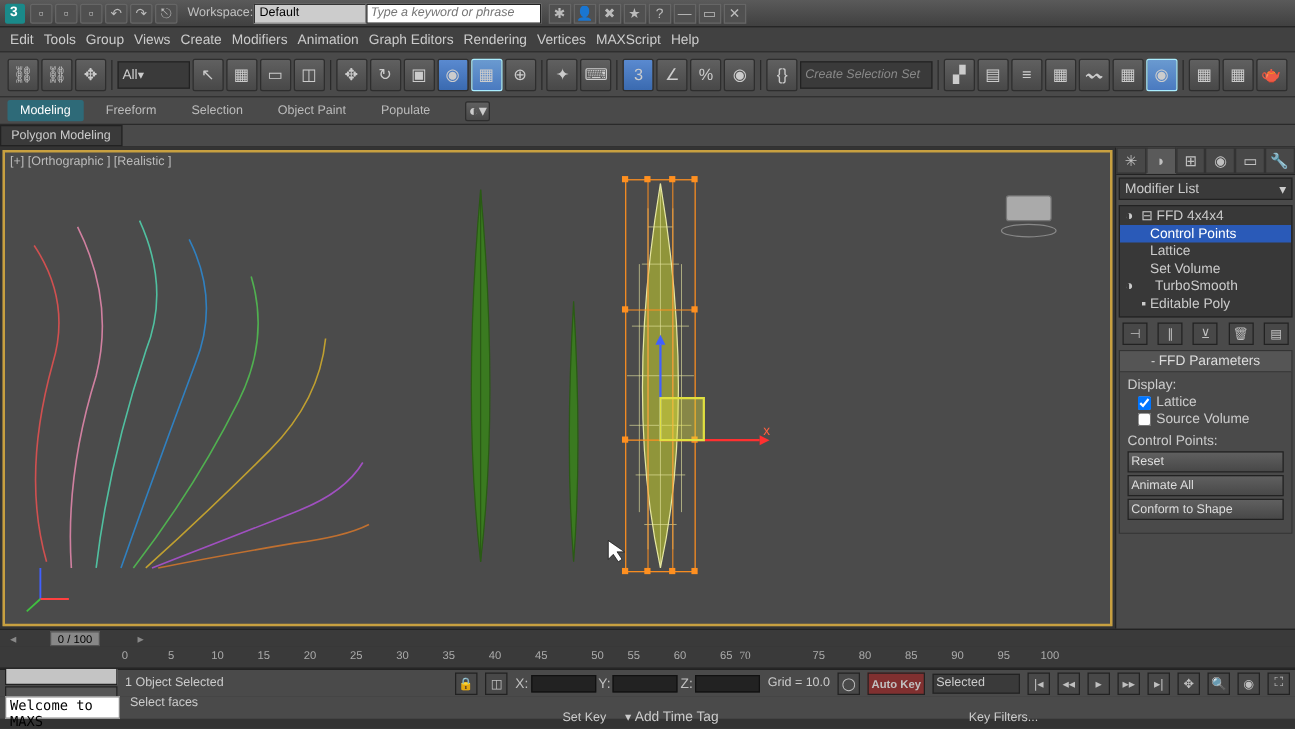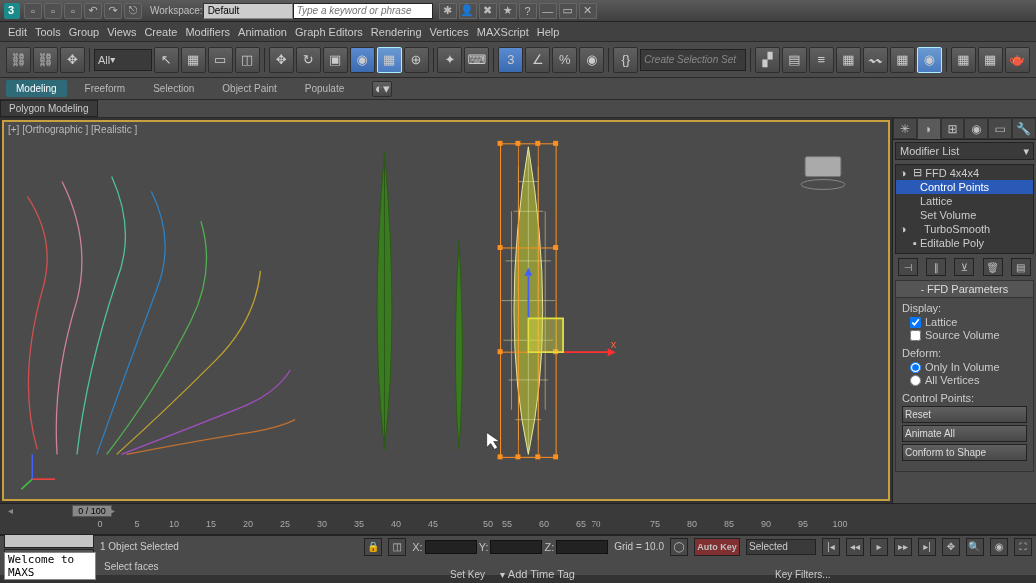--- a/index.html
+++ b/index.html
@@ -62,37 +62,37 @@
 .rollout .rh { background: #555; text-align: center; color: #ddd; font-size: 10px; padding: 2px; border-bottom: 1px solid #333; }
 .rollout .rb { background: #4a4a4a; padding: 4px 6px; font-size: 10px; color: #ccc; }
 .rb .grp { margin-bottom: 6px; }
 .rb .grp-label { color: #ccc; margin-bottom: 2px; }
 .rb label { display: flex; align-items: center; gap: 4px; margin: 1px 0; padding-left: 8px; }
 .rb input[type=checkbox], .rb input[type=radio] { width: 11px; height: 11px; }
 .rb .btn { display: block; width: 100%; background: linear-gradient(#606060, #484848); border: 1px solid #222; color: #ddd; padding: 2px; margin: 2px 0; cursor: pointer; font-size: 10px; text-align: left; }
 
 
 .timeline { height: 14px; background: #3a3a3a; border-top: 1px solid #222; display: flex; align-items: center; position: relative; }
-.timeline .slider { position: absolute; left: 40px; width: 40px; height: 12px; background: #888; border: 1px solid #555; color: #000; font-size: 9px; text-align: center; margin-left: 32px; }
+.timeline .slider { position: absolute; left: 40px; width: 40px; height: 12px; background: #888; border: 1px solid #555; color: #000; font-size: 9px; text-align: center; }
 .timeline .arrow { position: absolute; font-size: 10px; color: #888; }
 .timeruler { height: 18px; background: #3a3a3a; display: flex; align-items: flex-start; position: relative; border-bottom: 1px solid #222; padding-left: 100px; }
 .timeruler .tick { position: absolute; top: 2px; font-size: 9px; color: #aaa; transform: translateX(-50%); }
 
 
 .status { height: 22px; background: #4a4a4a; display: flex; align-items: center; gap: 6px; padding: 0 4px; border-top: 1px solid #222; }
 .status .box { background: #c4c4c4; border: 1px solid #222; width: 90px; height: 14px; }
 .status .minibar { width: 90px; height: 10px; background: #555; border: 1px solid #222; }
 .status .txt { font-size: 10px; color: #ccc; }
 .status .coord { display: flex; align-items: center; gap: 2px; font-size: 10px; }
 .status .coord input { width: 52px; height: 14px; background: #222; border: 1px solid #111; color: #ccc; font-size: 10px; padding: 0 2px; }
 .status .sbtn { width: 18px; height: 18px; background: #484848; border: 1px solid #222; display: flex; align-items: center; justify-content: center; font-size: 10px; cursor: pointer; }
 .status .sbtn.red { background: #803030; }
 .status .seldrop { width: 70px; height: 16px; background: #3a3a3a; border: 1px solid #222; font-size: 10px; color: #ccc; padding: 0 2px; display: flex; align-items: center; }
 
-.status2 { height: 18px; background: #4a4a4a; display: flex; align-items: center; gap: 8px; padding: 0 4px; }
+.status2 { height: 18px; background: #4a4a4a; display: flex; gap: 8px; padding: 0 4px; }
 .status2 .welcome { background: #fff; color: #000; font-family: monospace; font-size: 11px; padding: 0 3px; border: 1px solid #888; width: 92px; }
 .status2 .txt { font-size: 10px; color: #ccc; }
 </style>
 </head>
 <body>
 
 <div class="titlebar">
   <div class="logo"></div>
   <div class="qat">
     <div class="qat-btn">▫</div>
@@ -326,31 +326,20 @@
           <label>
               <input type="checkbox" checked="" style="">
               <span>Lattice</span>
             </label>
           <label>
               <input type="checkbox" style="">
               <span>Source Volume</span>
             </label>
         </div>
         <div class="grp">
-          <div class="grp-label">Deform:</div>
-          <label>
-              <input type="radio" name="def" checked="" style="">
-              <span>Only In Volume</span>
-            </label>
-          <label>
-              <input type="radio" name="def" style="">
-              <span>All Vertices</span>
-            </label>
-        </div>
-        <div class="grp">
           <div class="grp-label">Control Points:</div>
           <div class="btn">Reset</div>
           <div class="btn">Animate All</div>
           <div class="btn">Conform to Shape</div>
         </div>
       </div>
     </div>
   </div>
 </div>
 
@@ -363,21 +352,21 @@
     <span class="tick" style="left: 100px;">0</span>
     <span class="tick" style="left: 137px;">5</span>
     <span class="tick" style="left: 174px;">10</span>
     <span class="tick" style="left: 211px;">15</span>
     <span class="tick" style="left: 248px;">20</span>
     <span class="tick" style="left: 285px;">25</span>
     <span class="tick" style="left: 322px;">30</span>
     <span class="tick" style="left: 359px;">35</span>
     <span class="tick" style="left: 396px;">40</span>
     <span class="tick" style="left: 433px;">45</span>
-    <span class="tick" style="left: 480px; padding-left: 16px;">50</span>
+    <span class="tick" style="left: 470px; padding-left: 16px;">50</span>
     <span class="tick" style="left: 507px;">55</span>
     <span class="tick" style="left: 544px;">60</span>
     <span class="tick" style="left: 581px;">65</span>
     <span class="tick" style="left: 596px; font-family: Liberation Serif, serif;">70</span>
     <span class="tick" style="left: 655px;">75</span>
     <span class="tick" style="left: 692px;">80</span>
     <span class="tick" style="left: 729px;">85</span>
     <span class="tick" style="left: 766px;">90</span>
     <span class="tick" style="left: 803px;">95</span>
     <span class="tick" style="left: 840px;">100</span>

